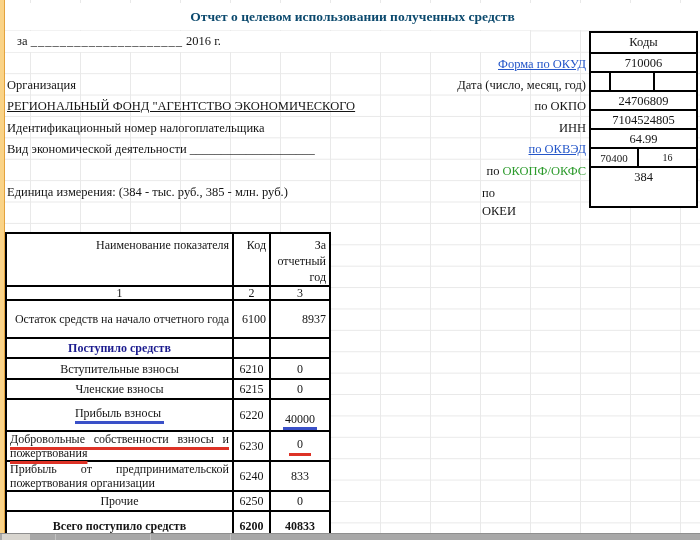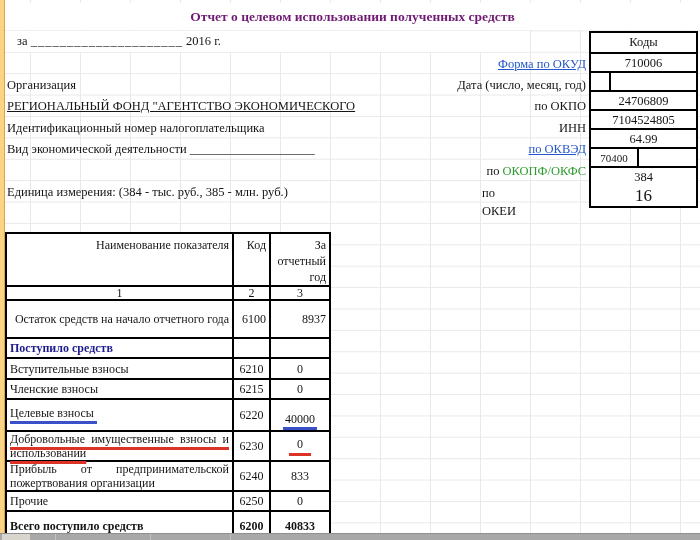--- a/index.html
+++ b/index.html
@@ -13,60 +13,60 @@
       linear-gradient(to bottom, #e9e9e9 1px, transparent 1px);
     background-size:50px 21.4px;
     background-position:30px 9px;
     color:#151515;
   }
 
   .left-strip { position:absolute; left:0; top:0; width:5px; height:533px;
     background:#fad387; border-right:1px solid #e3a23c; }
 
   .title-band { position:absolute; left:5px; top:3px; width:695px; height:27px; background:#fff; }
-  .title { width:100%; text-align:center; line-height:27px; font-size:13.5px; font-weight:bold; color:#701a75; }
+  .title { width:100%; text-align:center; line-height:27px; font-size:13.5px; font-weight:bold; color:#0c4a6e; }
 
   .za-band { position:absolute; left:5px; top:31px; width:525px; height:21px; background:#fff;
     font-size:12.5px; line-height:21px; padding-left:12px; white-space:nowrap; }
   .za-band .blank { letter-spacing:1px; }
 
   .llabel { position:absolute; left:7px; height:21px; line-height:21px; font-size:12.5px; white-space:nowrap; }
   .rlabel { position:absolute; right:114px; height:21px; line-height:21px; font-size:12.5px;
     text-align:right; white-space:nowrap; }
 
   .org-name { text-decoration:underline; }
   .link { color:#2456c9; text-decoration:underline; cursor:pointer; }
   .green { color:#2d9b2d;margin-top:32px; }
   .okei-label { position:absolute; left:482px; top:184px; font-size:12.5px; line-height:18px; }
 
   
   .codes { position:absolute; left:589px; top:31px; width:109px; background:#fff;
     border:2px solid #000; font-size:12.5px; text-align:center; }
   .codes .crow { height:19px; line-height:18px; border-top:2px solid #000; }
   .codes .crow:first-child { border-top:none; }
-  .codes .split { display:flex;flex-direction:column; }
+  .codes .split { display:flex; }
   .codes .split > div { height:19px; line-height:18px; }
   .date-c1 { width:20px; border-right:2px solid #000; }
   .date-c2 { flex:1; border-right:2px solid #000; }
   .date-c3 { flex:1; }
   .okopf-c1 { width:48px; border-right:2px solid #000; font-size:11px; }
-  .okopf-c2 { flex:1; font-size:17px;margin-top:20px; }
+  .okopf-c2 { flex:1; font-size:10px; }
   .okei-cell { height:40px !important; }
 
   
   .rpt { position:absolute; left:5px; top:232px; width:324px; border-collapse:collapse;
     background:#fff; font-size:12px; table-layout:fixed; }
   .rpt td, .rpt th { border:2px solid #000; padding:0 3px; vertical-align:middle; line-height:14px; }
   .rpt th { font-weight:normal; text-align:right; vertical-align:top; padding-top:3px; line-height:16px; }
   .col-name { width:227px; }
   .col-code { width:37px; }
   .col-val  { width:60px; }
   .hdr th { height:51px; }
   .nums td { height:13px; line-height:12px; text-align:center; }
-  td.name { text-align:left; }
+  td.name { text-align:center; }
   td.justify { text-align:justify; }
   td.code, td.val { text-align:center; }
   tr.h38 td { height:38px;text-align:right; }  tr.h20 td { height:20px; }
   tr.h21 td { height:21px; }  tr.h18 td { height:18px; }
   tr.h29 td { height:29px; }  tr.h30 td { height:30px; }
   tr.h19 td { height:29px;font-weight:bold; }
   .section { font-weight:bold; color:#1c1c8f; }
 
   
   .u-blue { display:inline-block; border-bottom:3px solid #3a50c8; padding:0 3px 1px 0; }
@@ -164,26 +164,26 @@
       <td class="name">Вступительные взносы</td>
       <td class="code">6210</td>
       <td class="val">0</td>
     </tr>
     <tr class="h20">
       <td class="name">Членские взносы</td>
       <td class="code">6215</td>
       <td class="val">0</td>
     </tr>
     <tr class="h18">
-      <td class="name"><span class="u-blue">Целевые взносы</span></td>
+      <td class="name"><span class="u-blue">Прибыль взносы</span></td>
       <td class="code">6220</td>
       <td class="val"><span class="u-blue-val">40000</span></td>
     </tr>
     <tr class="h29">
-      <td class="name justify red-ul">Добровольные имущественные взносы и использовании</td>
+      <td class="name justify red-ul">Добровольные собственности взносы и пожертвования</td>
       <td class="code">6230</td>
       <td class="val"><span class="u-red-val">0</span></td>
     </tr>
     <tr class="h30">
       <td class="name justify">Прибыль от предпринимательской пожертвования организации</td>
       <td class="code">6240</td>
       <td class="val">833</td>
     </tr>
     <tr class="h20">
       <td class="name">Прочие</td>

